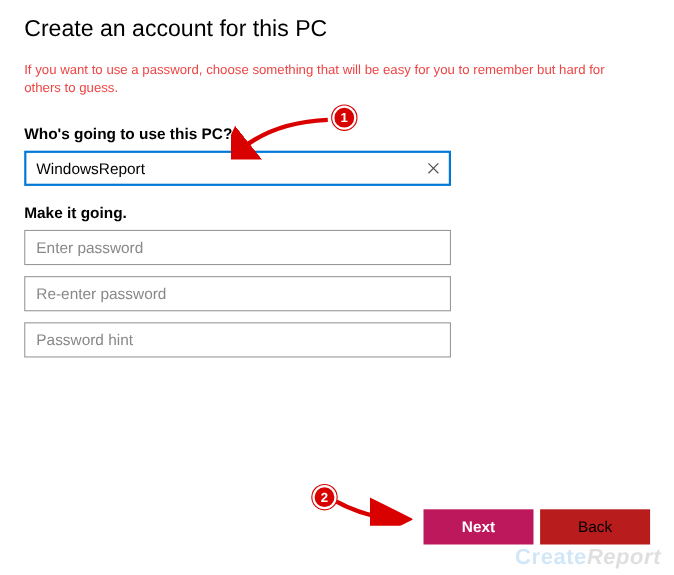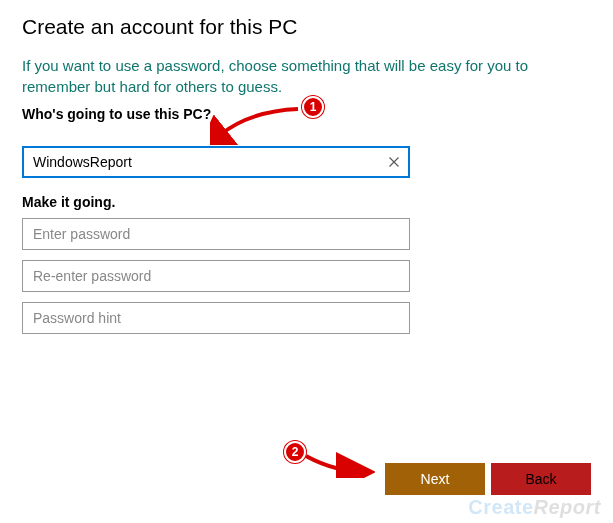--- a/index.html
+++ b/index.html
@@ -16,31 +16,31 @@
       position: relative;
       overflow: hidden;
     }
     .page-title {
       font-size: 21px;
       font-weight: 400;
       color: #000;
       margin-bottom: 16px;
     }
     .description {
-      font-size: 15px;
-      color: #0f766e;
+      font-size: 12px;
+      color: #ef4444;
       line-height: 1.4;
-      margin-bottom: 9px;
+      margin-bottom: 24px;
       max-width: 560px;
     }
     .section-label {
       font-size: 14px;
       font-weight: 600;
       color: #000;
-      margin-bottom: 24px;
+      margin-bottom: 8px;
     }
     .section-label.secure {
       margin-top: 16px;
       margin-bottom: 8px;
     }
     .input-wrap {
       position: relative;
       width: 388px;
       margin-bottom: 10px;
     }
@@ -86,22 +86,23 @@
       width: 100px;
       height: 32px;
       border: none;
       font-size: 14px;
       cursor: pointer;
       display: flex;
       align-items: center;
       justify-content: center;
     }
     .btn-primary {
-      background: #a16207;
+      background: #be185d;
       color: #fff;
+      font-weight: bold;
     }
     .btn-secondary {
       background: #b91c1c;
       color: #000;
     }
     
     .badge {
       position: absolute;
       width: 22px;
       height: 22px;

